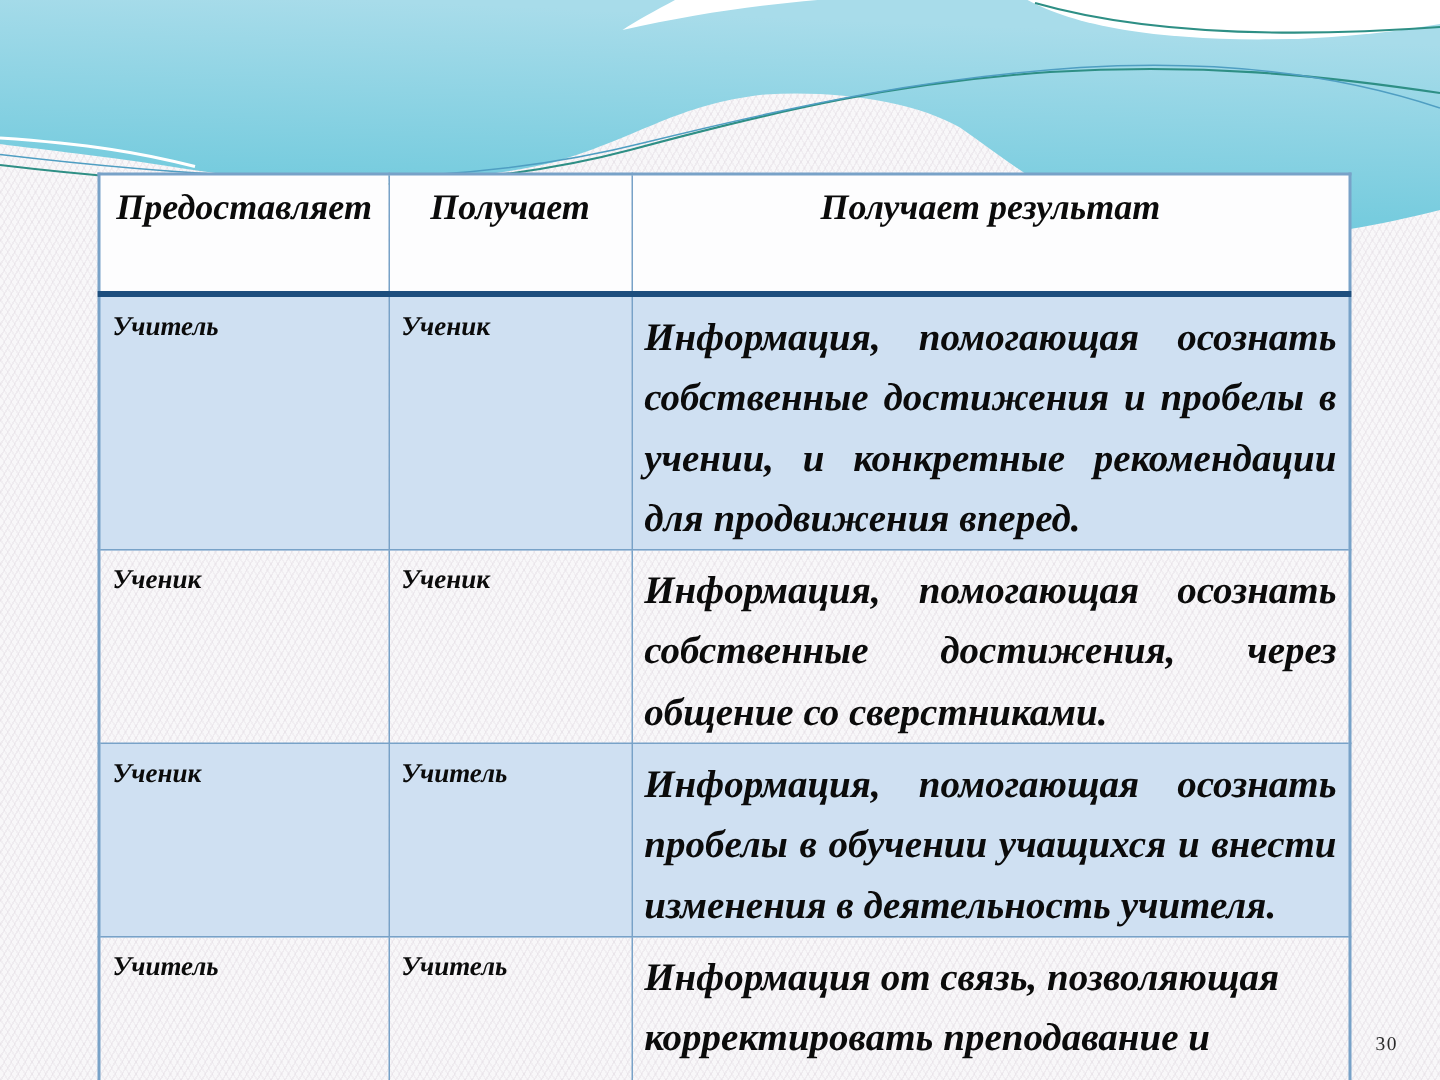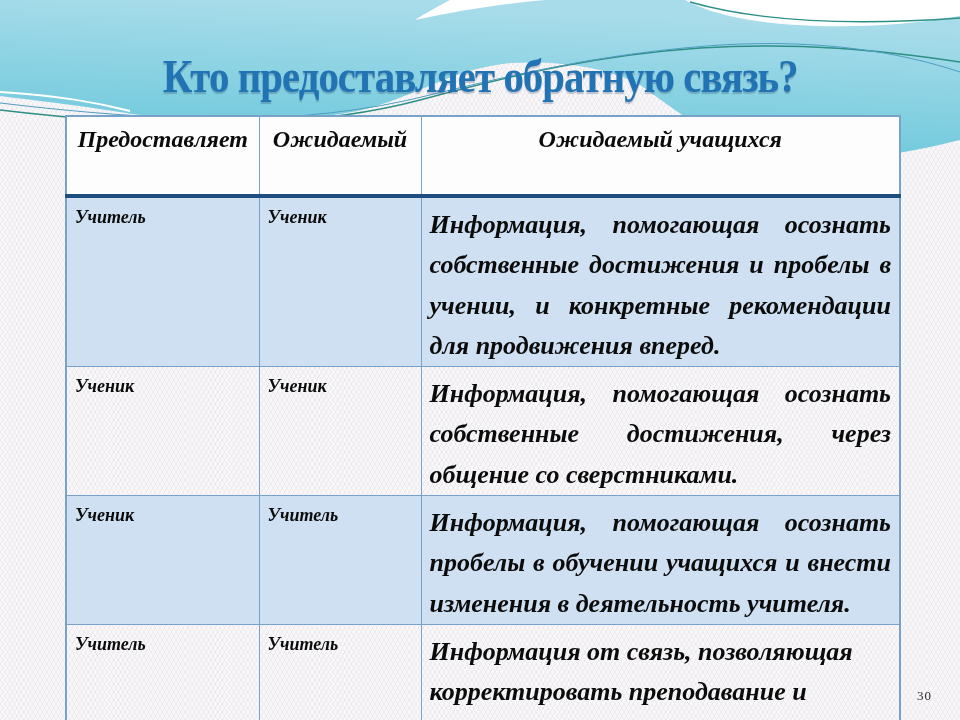--- a/index.html
+++ b/index.html
@@ -75,35 +75,32 @@
              C610,68 560,60 510,63 C450,70 430,90 370,108
              C300,125 200,125 120,112 C70,104 30,100 0,96 Z"></path>
     <path class="wave-white" d="M415,20 C460,10 500,4 545,0 L450,0 C437,7 424,14 415,20 Z"></path>
     <path class="wave-white" d="M685,0 H960 V16 C880,30 800,28 750,20 C720,15 700,8 685,0 Z"></path>
     <path class="accent-white" d="M0,92 C60,96 95,102 130,111"></path>
     <path class="accent-teal" d="M0,110 C150,128 300,132 420,100 C520,73 600,55 700,48 C800,42 880,50 960,62"></path>
     <path class="accent-blue" d="M0,103 C160,122 300,128 430,95 C540,68 620,52 720,45 C820,39 900,52 960,72"></path>
     <path class="accent-teal" d="M690,2 C760,22 850,26 960,18"></path>
   </svg>
 
-  <h1 class="title">
-    <span class="squeeze">Кто предоставляет обратную связь?</span>
-  </h1>
 
   <table class="fb">
     <colgroup>
         <col class="c1">
         <col class="c2">
         <col class="c3">
       </colgroup>
     <tbody>
         <tr class="hdr">
       <th>Предоставляет</th>
-      <th>Ожидаемый</th>
-      <th>Ожидаемый учащихся</th>
+      <th>Получает</th>
+      <th>Получает результат</th>
     </tr>
     <tr class="row blue r1">
       <td class="who">Учитель</td>
       <td class="who">Ученик</td>
       <td class="res">Информация, помогающая осознать собственные достижения и пробелы в учении, и конкретные рекомендации для продвижения вперед.</td>
     </tr>
     <tr class="row light r2">
       <td class="who">Ученик</td>
       <td class="who">Ученик</td>
       <td class="res">Информация, помогающая осознать собственные достижения, через общение со сверстниками.</td>

